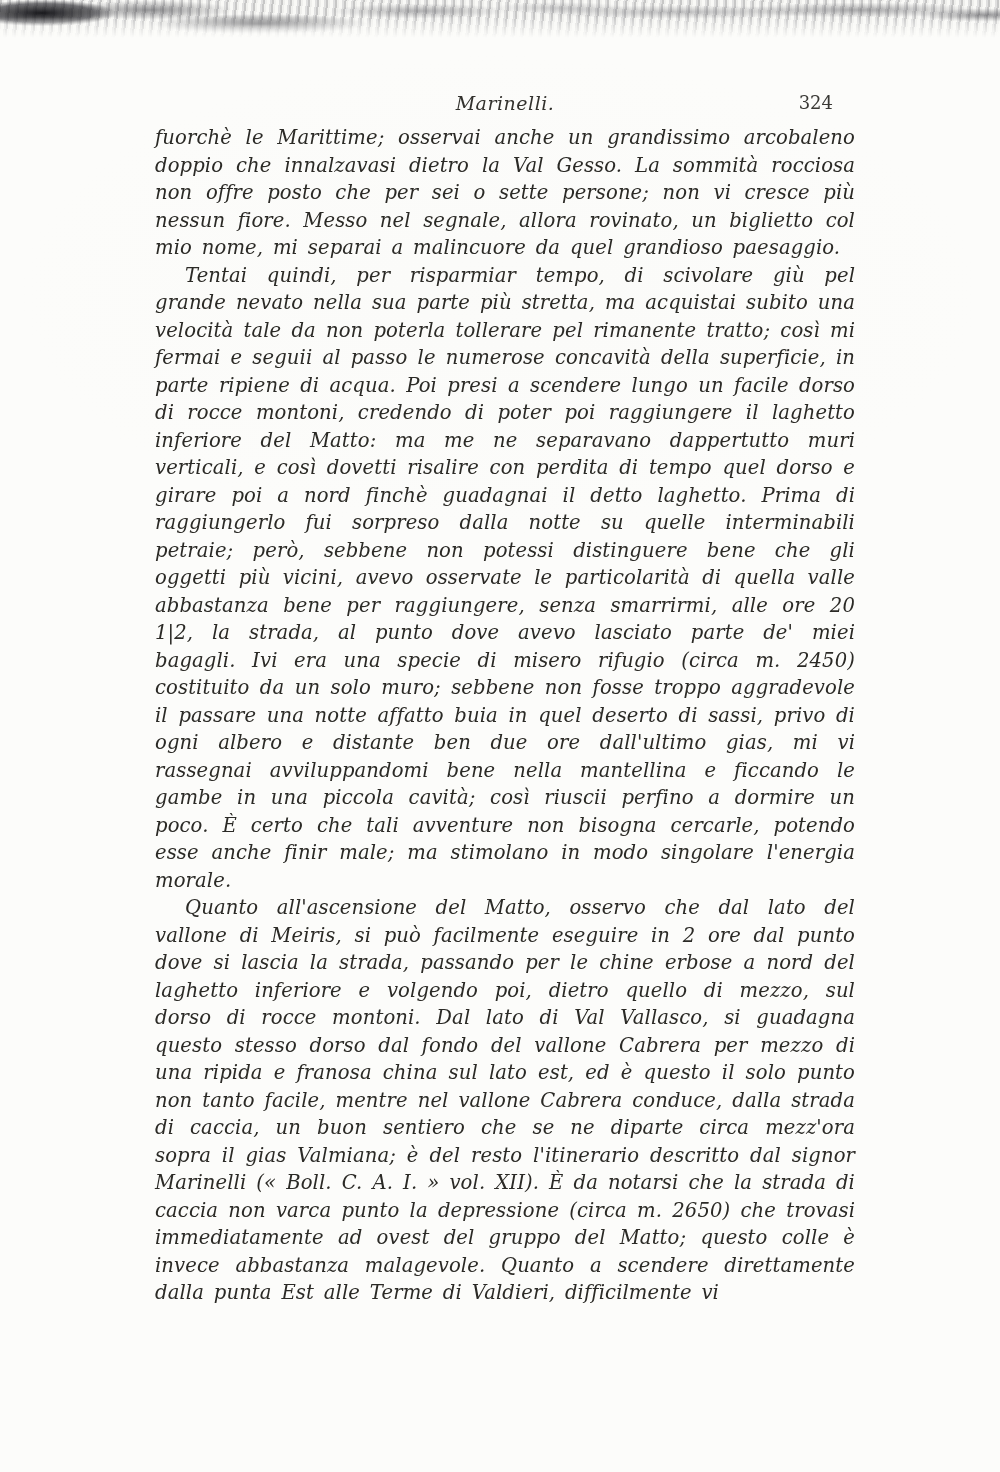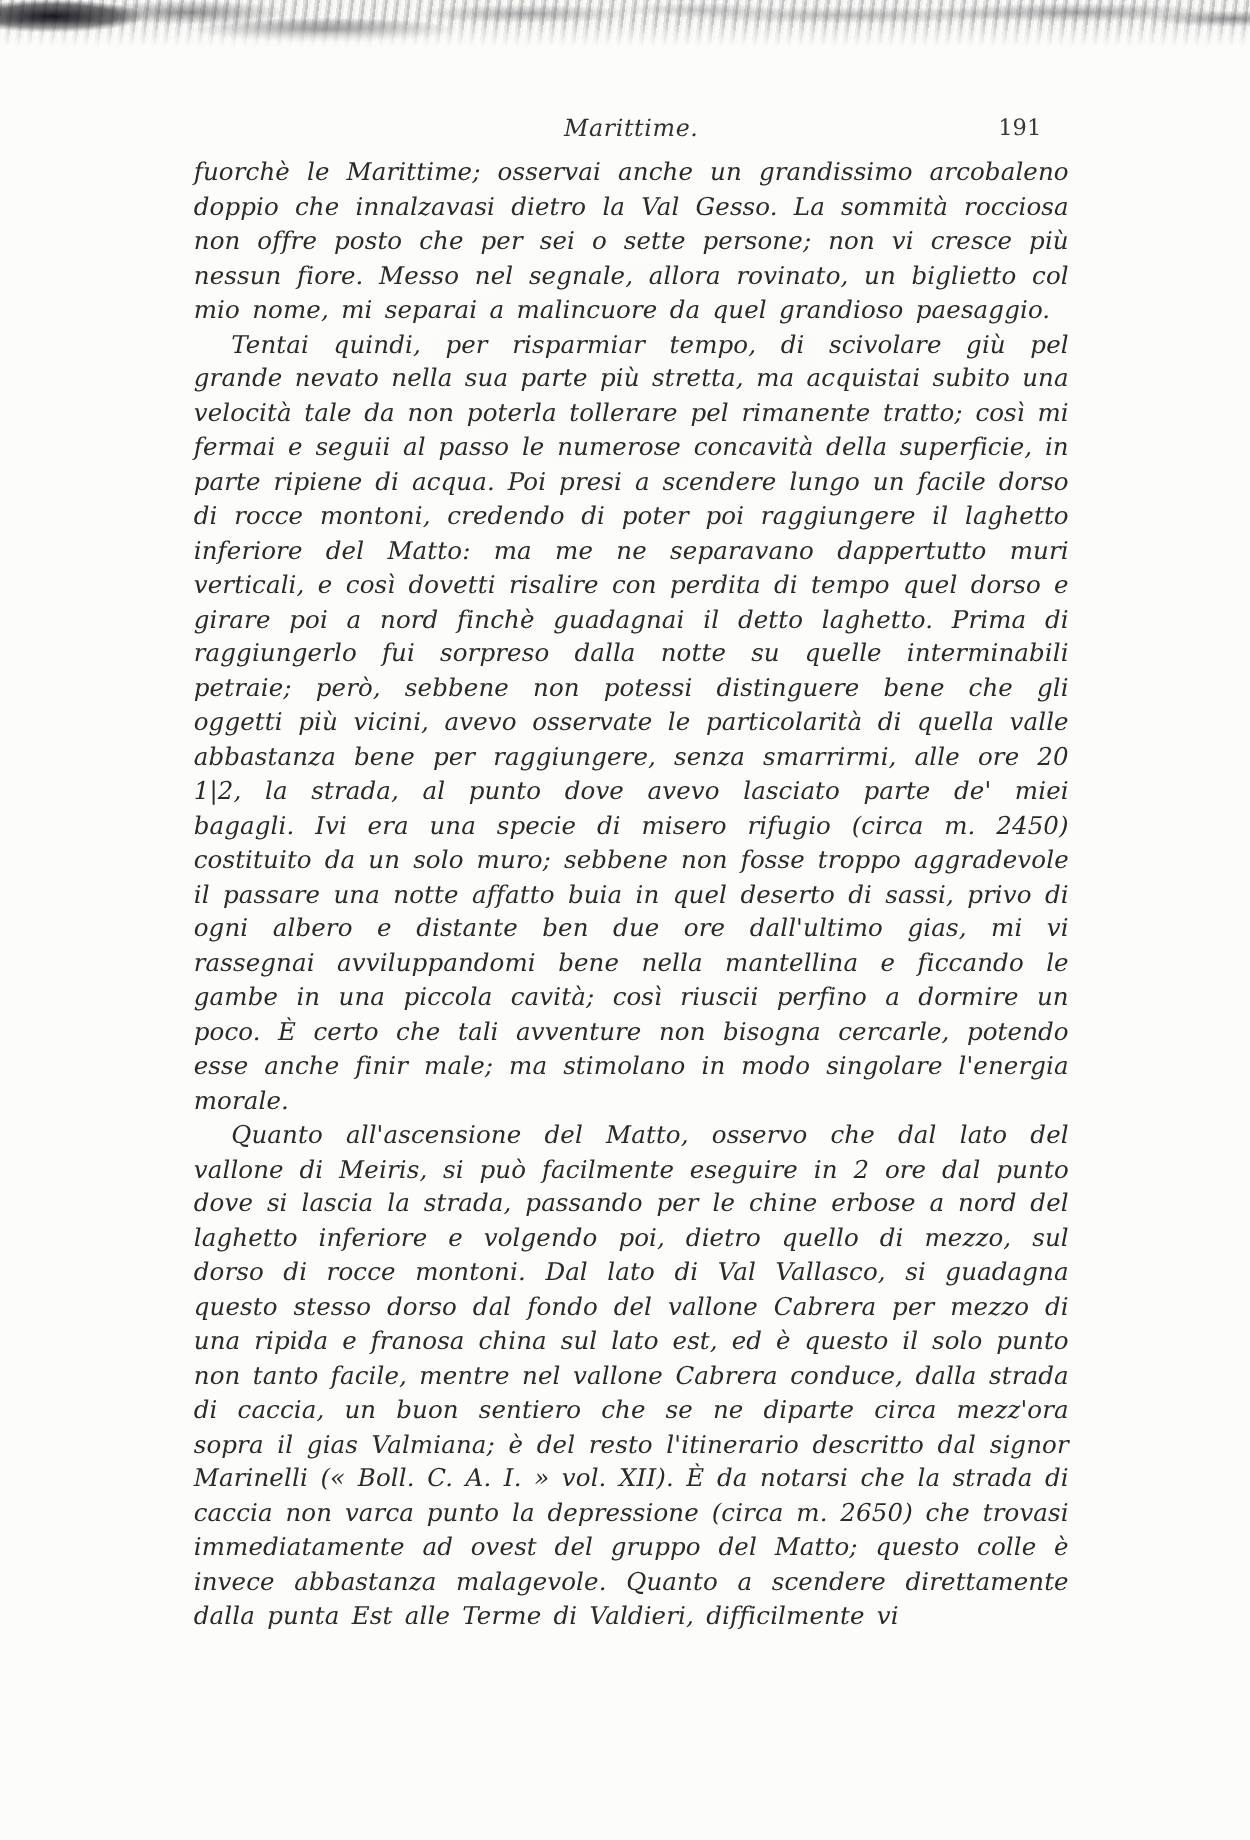--- a/index.html
+++ b/index.html
@@ -88,22 +88,22 @@
   }
 </style>
 </head>
 <body>
 
 <div class="page">
 
   <div class="scan-band"></div>
 
   <div class="running-header">
-    <span class="header-title">Marittime.</span>
-    <span class="page-number">191</span>
+    <span class="header-title">Marinelli.</span>
+    <span class="page-number">324</span>
   </div>
 
   <div class="text-block">
     <p class="para">fuorchè le Marittime; osservai anche un grandissimo arcobaleno doppio che innalzavasi dietro la Val Gesso. La sommità rocciosa non offre posto che per sei o sette persone; non vi cresce più nessun fiore. Messo nel segnale, allora rovinato, un biglietto col mio nome, mi separai a malincuore da quel grandioso paesaggio.</p>
     <p class="para indent">Tentai quindi, per risparmiar tempo, di scivolare giù pel grande nevato nella sua parte più stretta, ma acquistai subito una velocità tale da non poterla tollerare pel rimanente tratto; così mi fermai e seguii al passo le numerose concavità della superficie, in parte ripiene di acqua. Poi presi a scendere lungo un facile dorso di rocce montoni, credendo di poter poi raggiungere il laghetto inferiore del Matto: ma me ne separavano dappertutto muri verticali, e così dovetti risalire con perdita di tempo quel dorso e girare poi a nord finchè guadagnai il detto laghetto. Prima di raggiungerlo fui sorpreso dalla notte su quelle interminabili petraie; però, sebbene non potessi distinguere bene che gli oggetti più vicini, avevo osservate le particolarità di quella valle abbastanza bene per raggiungere, senza smarrirmi, alle ore 20 1|2, la strada, al punto dove avevo lasciato parte de' miei bagagli. Ivi era una specie di misero rifugio (circa m. 2450) costituito da un solo muro; sebbene non fosse troppo aggradevole il passare una notte affatto buia in quel deserto di sassi, privo di ogni albero e distante ben due ore dall'ultimo gias, mi vi rassegnai avviluppandomi bene nella mantellina e ficcando le gambe in una piccola cavità; così riuscii perfino a dormire un poco. È certo che tali avventure non bisogna cercarle, potendo esse anche finir male; ma stimolano in modo singolare l'energia morale.</p>
     <p class="para indent">Quanto all'ascensione del Matto, osservo che dal lato del vallone di Meiris, si può facilmente eseguire in 2 ore dal punto dove si lascia la strada, passando per le chine erbose a nord del laghetto inferiore e volgendo poi, dietro quello di mezzo, sul dorso di rocce montoni. Dal lato di Val Vallasco, si guadagna questo stesso dorso dal fondo del vallone Cabrera per mezzo di una ripida e franosa china sul lato est, ed è questo il solo punto non tanto facile, mentre nel vallone Cabrera conduce, dalla strada di caccia, un buon sentiero che se ne diparte circa mezz'ora sopra il gias Valmiana; è del resto l'itinerario descritto dal signor Marinelli (« Boll. C. A. I. » vol. XII). È da notarsi che la strada di caccia non varca punto la depressione (circa m. 2650) che trovasi immediatamente ad ovest del gruppo del Matto; questo colle è invece abbastanza malagevole. Quanto a scendere direttamente dalla punta Est alle Terme di Valdieri, difficilmente vi</p>
   </div>
 
 </div>
 

